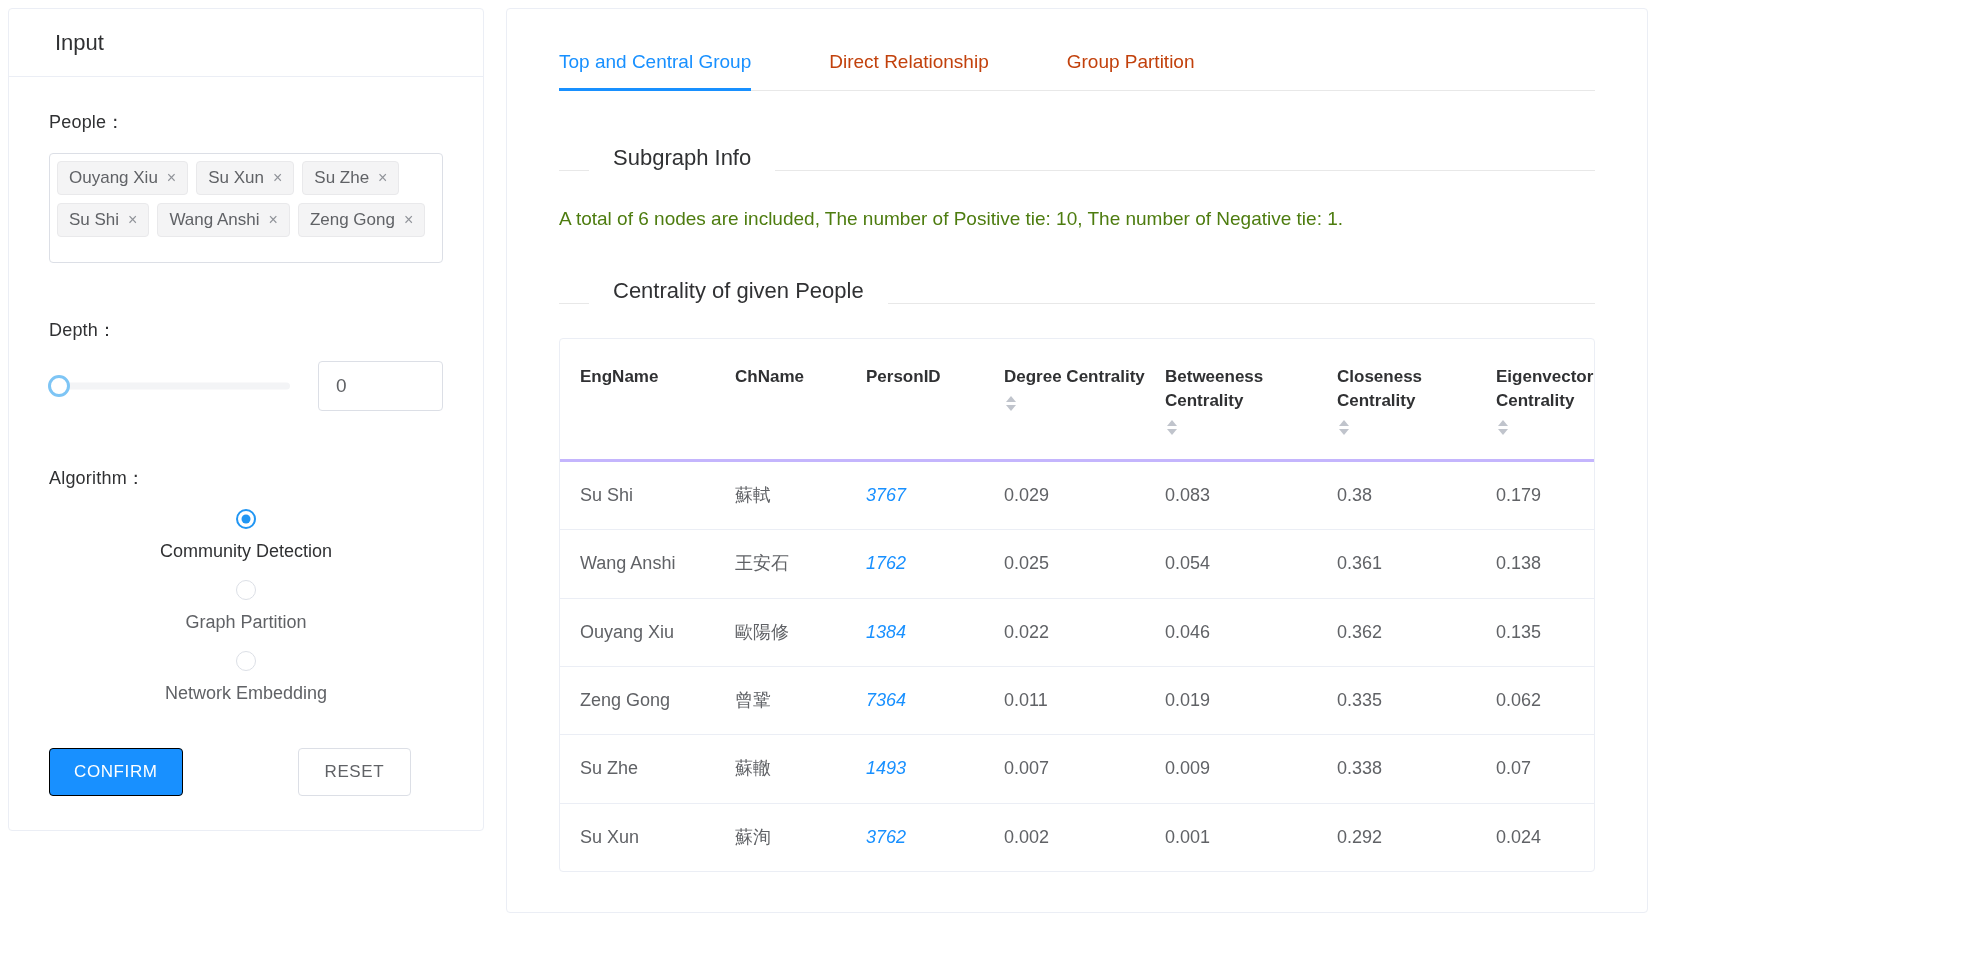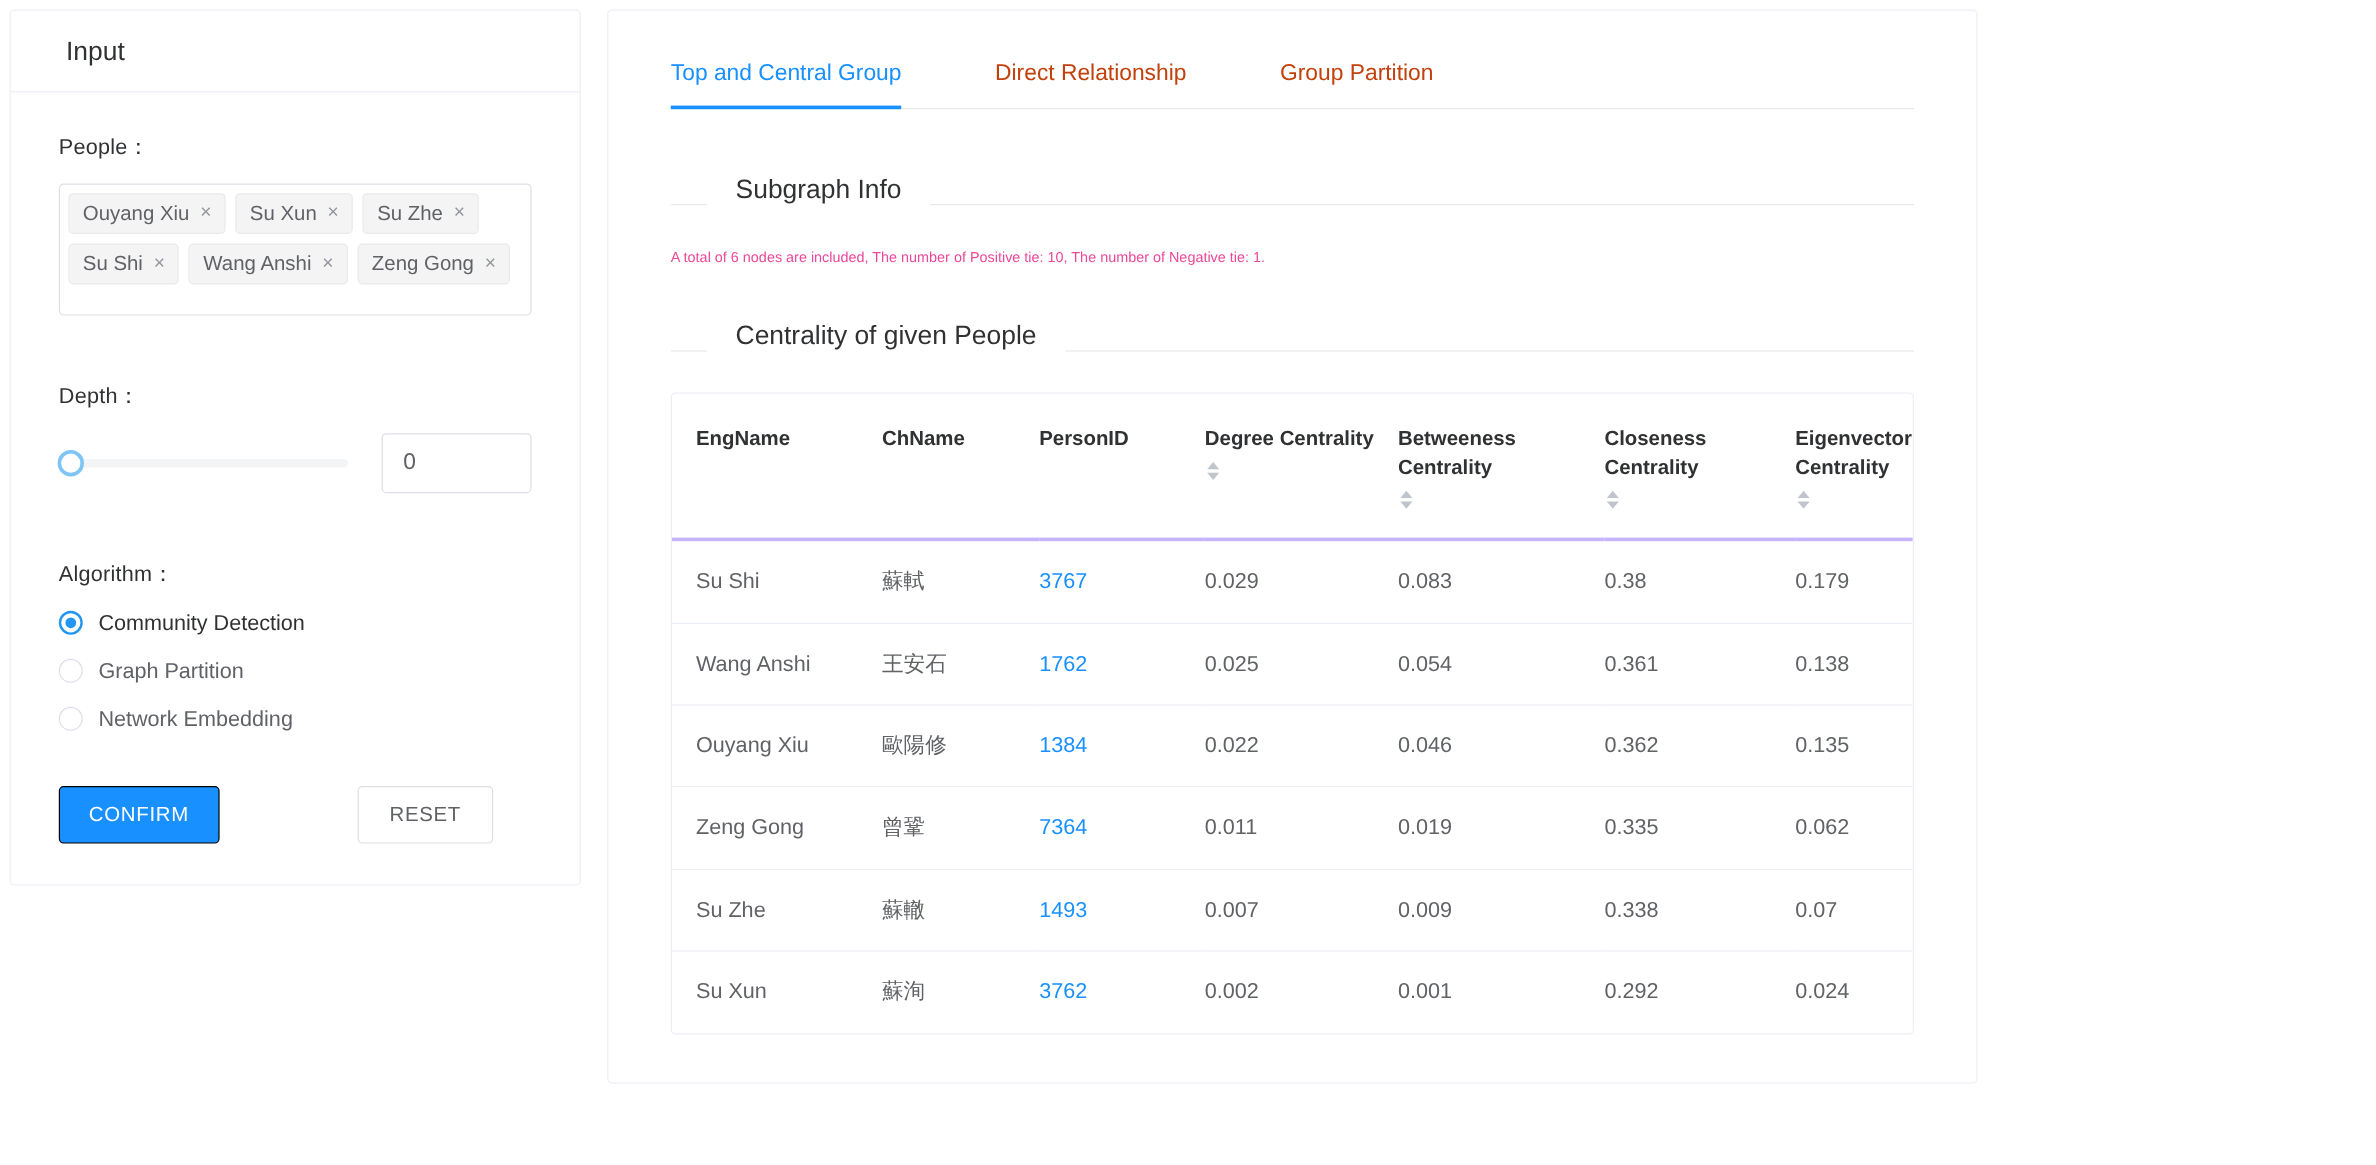--- a/index.html
+++ b/index.html
@@ -94,21 +94,21 @@
     background: #fff;
     display: flex; align-items: center;
     padding: 0 17px;
     font-size: 19px; color: #606266;
     font-family: inherit;
   }
 
   .block-gap { height: 58px; }
 
   .radio-list { display: flex; flex-direction: column; gap: 20px; margin-top: 2px; }
-  .radio-item { display: flex; align-items: center; gap: 13px; cursor: pointer; }
+  .radio-item { display: flex; align-items: center; gap: 13px; cursor: pointer; flex-direction: column; }
   .radio-circle {
     width: 20px; height: 20px; border-radius: 50%;
     border: 1px solid #dcdfe6; background: #fff;
     position: relative; flex: 0 0 auto;
   }
   .radio-circle.checked { border: 2px solid #2196f3; }
   .radio-circle.checked::after {
     content: ""; position: absolute;
     width: 9px; height: 9px; border-radius: 50%;
     background: #2196f3;
@@ -168,21 +168,21 @@
     margin-bottom: 34px;
   }
   .divider-head .line-left { width: 30px; height: 1px; background: #e8e8e8; flex: 0 0 auto; }
   .divider-head .dh-text {
     font-size: 22px; color: #303133; font-weight: 400;
     padding: 0 24px; white-space: nowrap;
   }
   .divider-head .line-right { flex: 1 1 auto; height: 1px; background: #e8e8e8; }
 
   .info-text {
-    font-size: 12px; color: #ec4899; line-height: 1.5;
+    font-size: 19px; color: #4d7c0f; line-height: 1.5;
     margin-bottom: 44px;
     margin-top: 17px;
   }
 
   .table-card {
     border: 1px solid #ebeef5; border-radius: 4px;
     background: #fff; overflow: hidden;
   }
   table { width: 100%; border-collapse: collapse; table-layout: fixed; }
   thead th {
@@ -209,21 +209,21 @@
   .sorter .dn { border-top: 6px solid #c0c4cc; }
 
   tbody td {
     font-size: 18px; color: #606266;
     padding: 22px 0 22px 0;
     border-bottom: 1px solid #ebeef5;
     line-height: 1.3;
   }
   tbody tr:last-child td { border-bottom: none; }
   .cell-pad { padding-left: 20px; }
-  td.pid a { color: #1890ff; text-decoration: none; cursor: pointer; }
+  td.pid a { color: #1890ff; text-decoration: none; cursor: pointer; font-style: italic; }
 
   
   col.c-eng { width: 175px; }
   col.c-ch  { width: 131px; }
   col.c-pid { width: 138px; }
   col.c-deg { width: 161px; }
   col.c-btw { width: 172px; }
   col.c-clo { width: 159px; }
   col.c-eig { width: auto; }
 </style>

